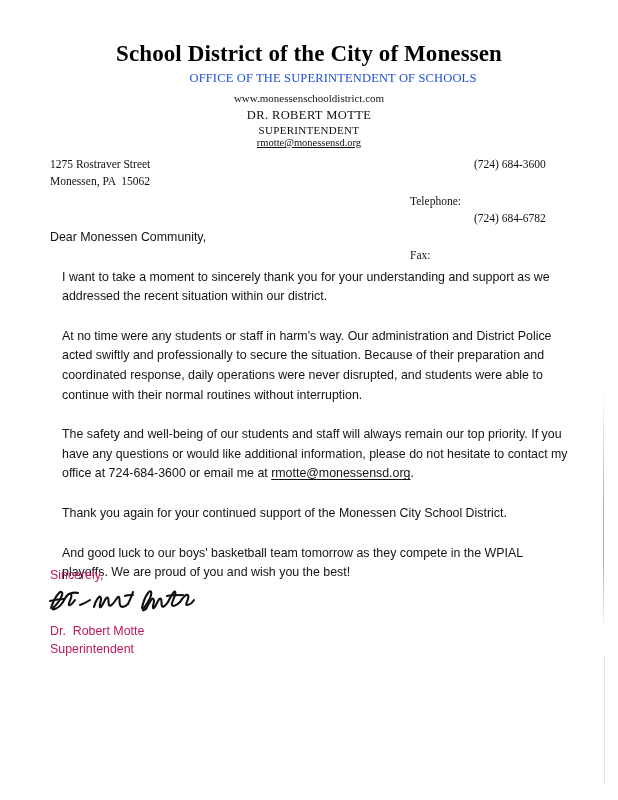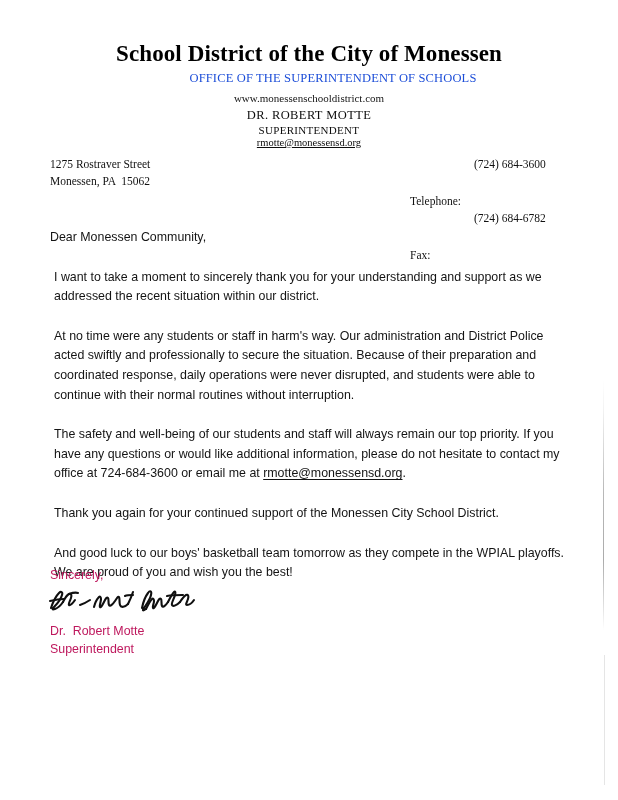--- a/index.html
+++ b/index.html
@@ -135,21 +135,21 @@
     position: absolute;
     top: 228px;
     left: 50px;
     width: 520px;
     font-family: "Liberation Sans", sans-serif;
     font-size: 12.4px;
     line-height: 1.58;
     color: #141414;
   }
   .salutation { margin: 0 0 20px 0; }
-  .para { margin: 0 0 20px 4px; }
+  .para { margin: 0 0 20px 12px; }
   .para:last-child { margin-bottom: 0; }
   .inline-link {
     text-decoration: underline;
     text-underline-offset: 1.5px;
     color: #141414;
   }
 
   
   .signature-block {
     position: absolute;

